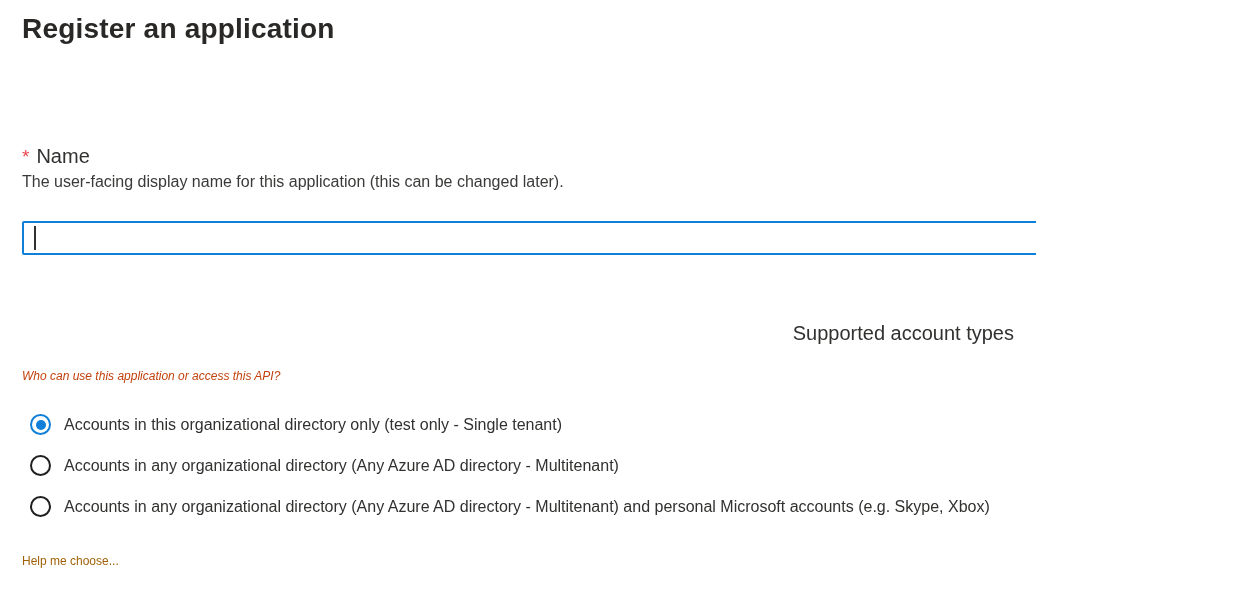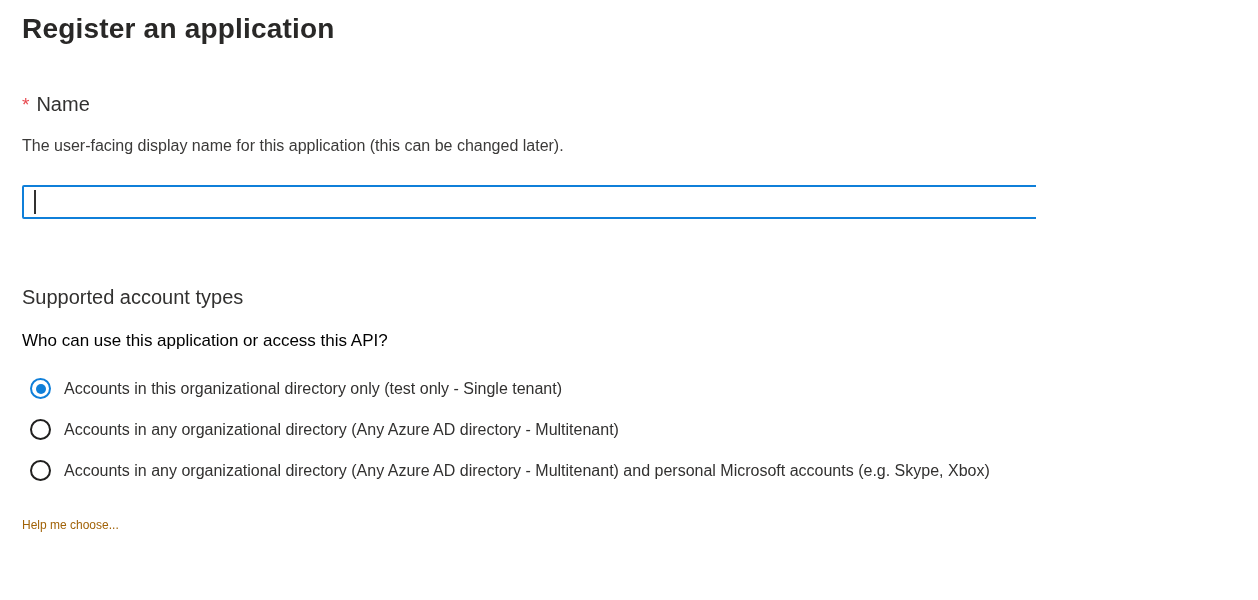--- a/index.html
+++ b/index.html
@@ -19,33 +19,33 @@
   }
   .page-title {
     margin: 0;
     font-size: 28px;
     line-height: 32px;
     font-weight: 600;
     color: #292827;
     letter-spacing: 0.2px;
   }
   .field-label {
-    margin-top: 48px;
+    margin-top: 100px;
     font-size: 20px;
     line-height: 23px;
     font-weight: 400;
     color: #323130;
   }
   .required-asterisk {
     color: #e8494f;
     margin-right: 7px;
     font-size: 19px;
   }
   .field-description {
-    margin-top: 20px;
+    margin-top: 4px;
     font-size: 16px;
     line-height: 19px;
     color: #3b3a39;
   }
   .input-wrap {
     position: relative;
     margin-top: 30px;
     width: 1199px;
     height: 34px;
   }
@@ -69,26 +69,28 @@
     height: 24px;
     background: #323130;
     pointer-events: none;
   }
   .section-title {
     margin-top: 67px;
     font-size: 20px;
     line-height: 23px;
     font-weight: 400;
     color: #323130;
+    text-align: right;
   }
   .section-question {
     margin-top: 22px;
-    font-size: 17px;
+    font-size: 12px;
     line-height: 19px;
-    color: #000000;
+    color: #c2410c;
+    font-style: italic;
   }
   .radio-group { margin-top: 28px; }
   .radio-row {
     display: flex;
     margin-left: 8px;
     cursor: pointer;
   }
   .radio-row + .radio-row { margin-top: 20px; }
   .radio-circle {
     flex: 0 0 auto;

